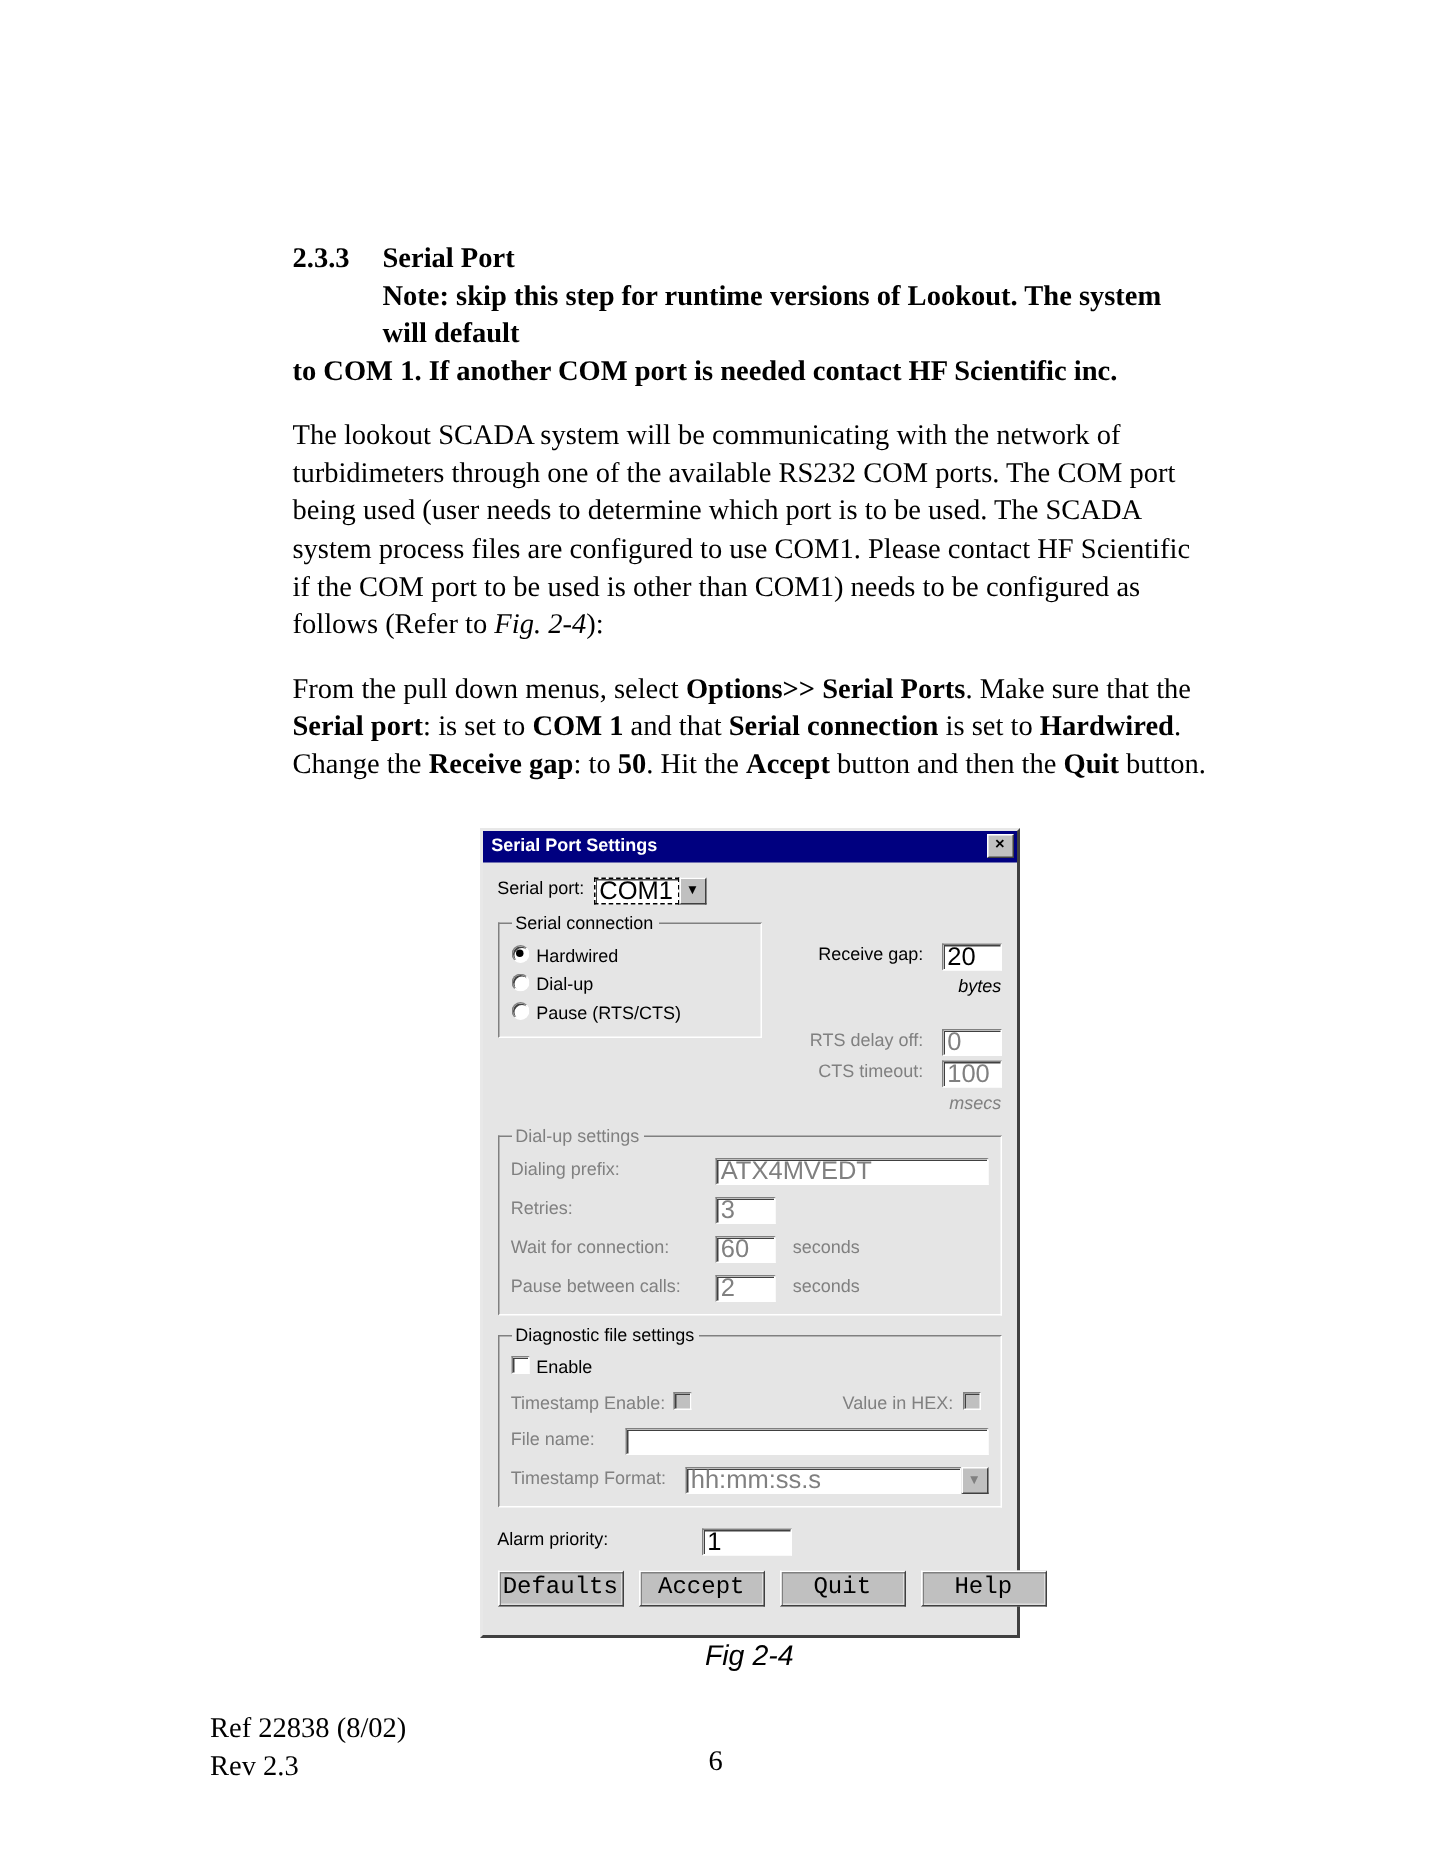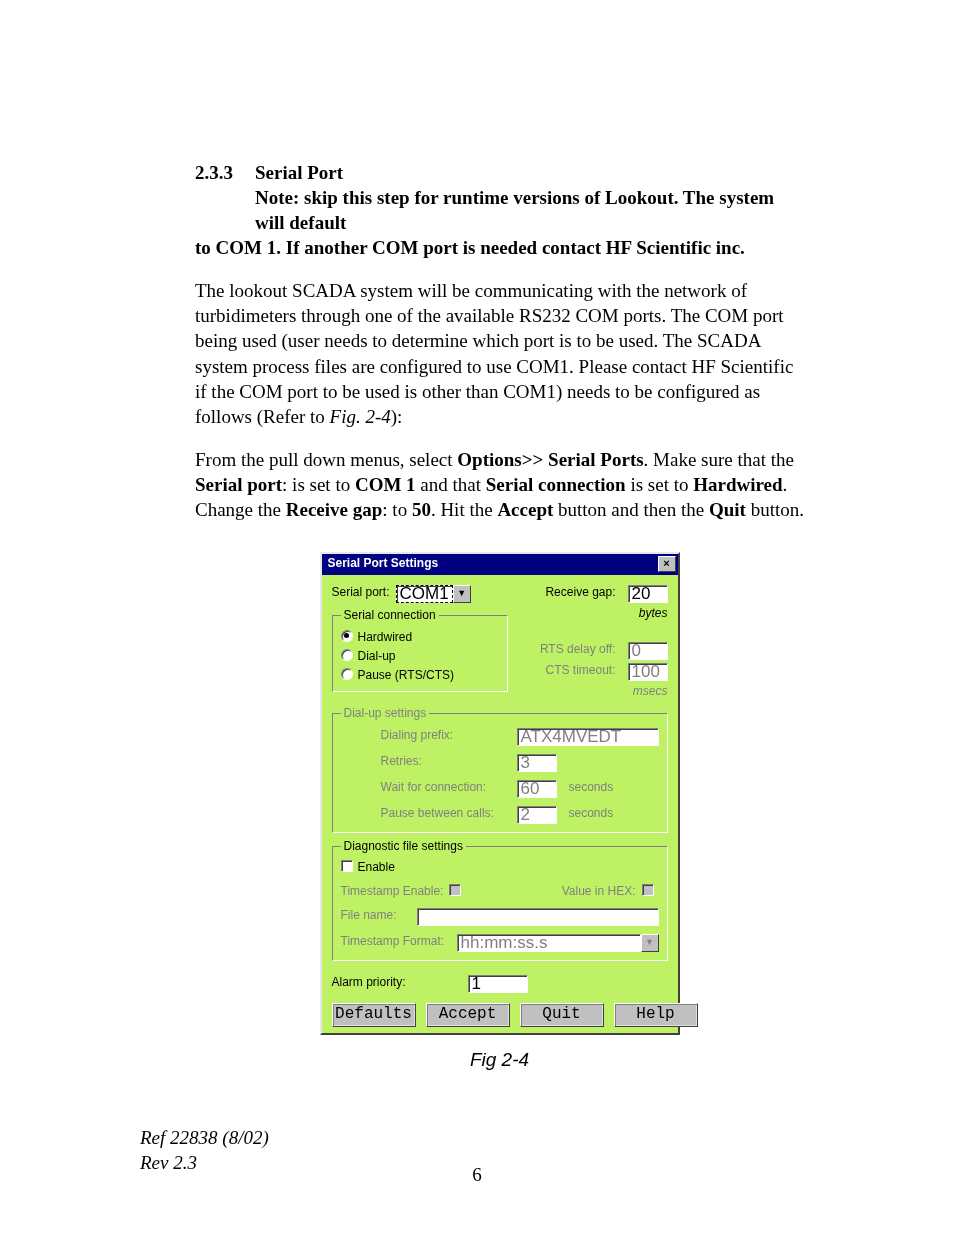--- a/index.html
+++ b/index.html
@@ -37,55 +37,54 @@
   p.body {
     margin: 18px 0 0 0;
     font-weight: normal;
   }
   .figref { font-style: italic; }
 
   
   .footer-left {
     position: absolute;
     left: 140px;
-    bottom: 60px;
+    bottom: 45px;
     font-size: 19px;
-    font-style: italic;
   }
   .footer-center {
     position: absolute;
     left: 0; right: 0;
     bottom: 48px;
     text-align: center;
     font-size: 19px;
   }
 
   .fig-caption {
     text-align: center;
     font-style: italic;
-    margin-top: 12px;
+    margin-top: 0;
     font-size: 19px;
   }
 
   
   .dialog-wrap {
     width: 360px;
     margin: 30px auto 0 auto;
     font-family: "MS Sans Serif", Tahoma, Arial, sans-serif;
     font-size: 12px;
     color: #000;
   }
   .dialog {
-    background: #bef264;
+    background: #e5e5e5;
     border: 2px solid #c0c0c0;
     border-top-color: #e8e8e8;
     border-left-color: #e8e8e8;
     border-right-color: #404040;
     border-bottom-color: #404040;
-    padding: 0 0 4px 0;
+    padding: 0 0 17px 0;
   }
   .titlebar {
     background: #000080;
     color: #fff;
     font-weight: bold;
     display: flex;
     align-items: center;
     justify-content: space-between;
     padding: 2px 2px 3px 6px;
     font-size: 12px;
@@ -271,21 +270,21 @@
                   <span>Dial-up</span>
                 </label>
                 <label class="row">
                   <span class="radio-dot"></span>
                   <span>Pause (RTS/CTS)</span>
                 </label>
               </div>
             </fieldset>
           </div>
 
-          <div class="stack right-col" style="width:150px;">
+          <div class="stack right-col" style="width:150px;margin-top:44px;">
             <div class="row">
               <span class="lbl">Receive gap:</span>
               <span class="sunken">20</span>
             </div>
             <div class="row">
                 <span class="unit">bytes</span>
               </div>
             <div style="height:14px;"></div>
             <div class="row">
               <span class="lbl disabled">RTS delay off:</span>
@@ -296,21 +295,21 @@
               <span class="sunken disabled">100</span>
             </div>
             <div class="row">
                 <span class="unit disabled">msecs</span>
               </div>
           </div>
         </div>
 
         <fieldset class="group disabled">
           <legend>Dial-up settings</legend>
-          <div class="stack" style="gap:8px;margin-left:40px;">
+          <div class="stack" style="gap:8px;">
             <div class="row">
               <span class="lbl formlabel">Dialing prefix:</span>
               <span class="sunken disabled" style="flex:1">ATX4MVEDT</span>
             </div>
             <div class="row">
               <span class="lbl formlabel">Retries:</span>
               <span class="sunken disabled" style="width:40px">3</span>
             </div>
             <div class="row">
               <span class="lbl formlabel">Wait for connection:</span>

